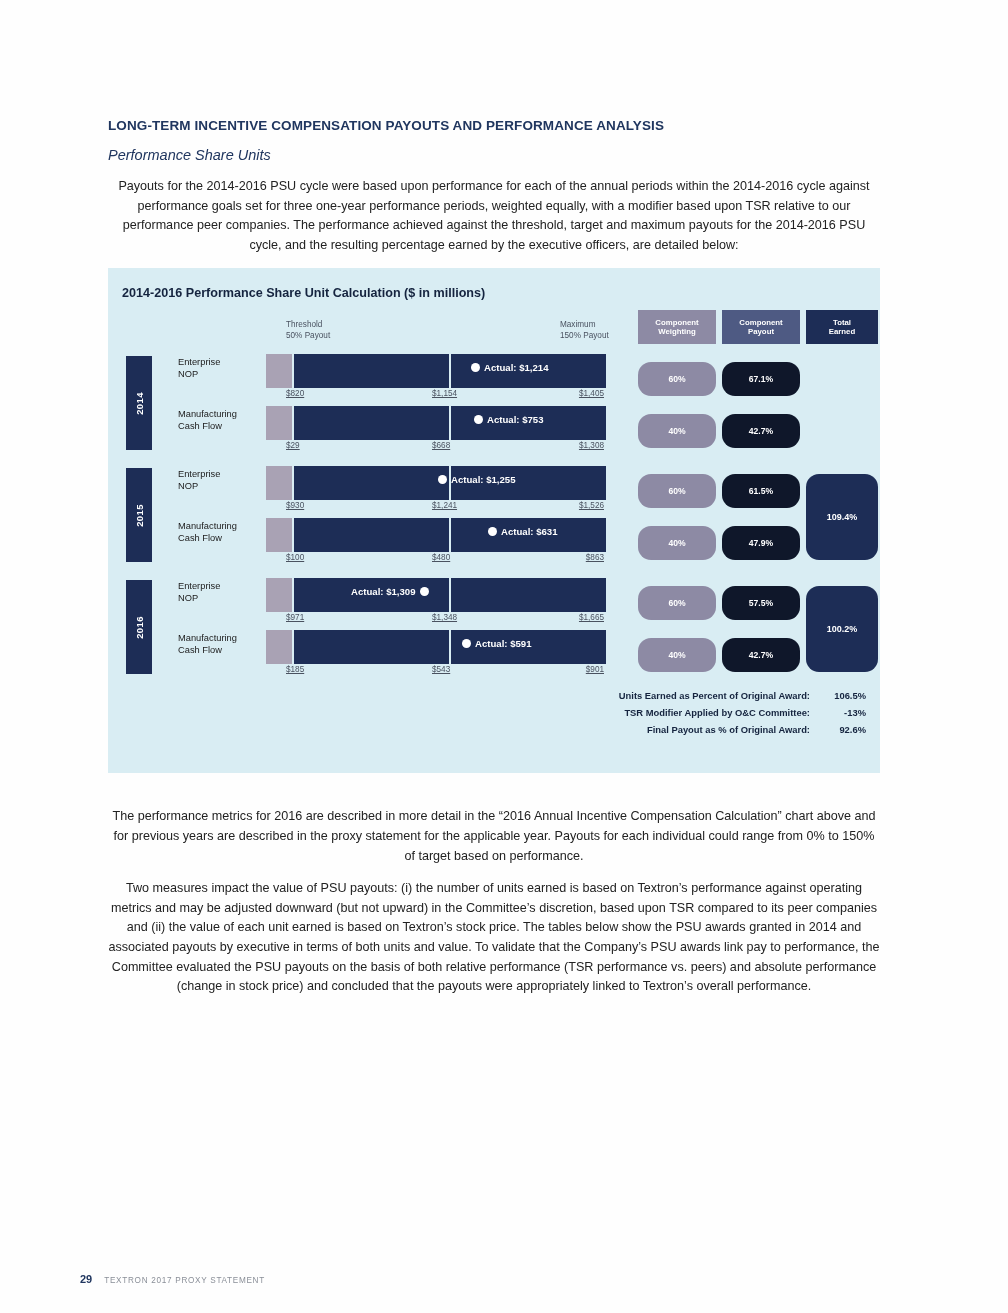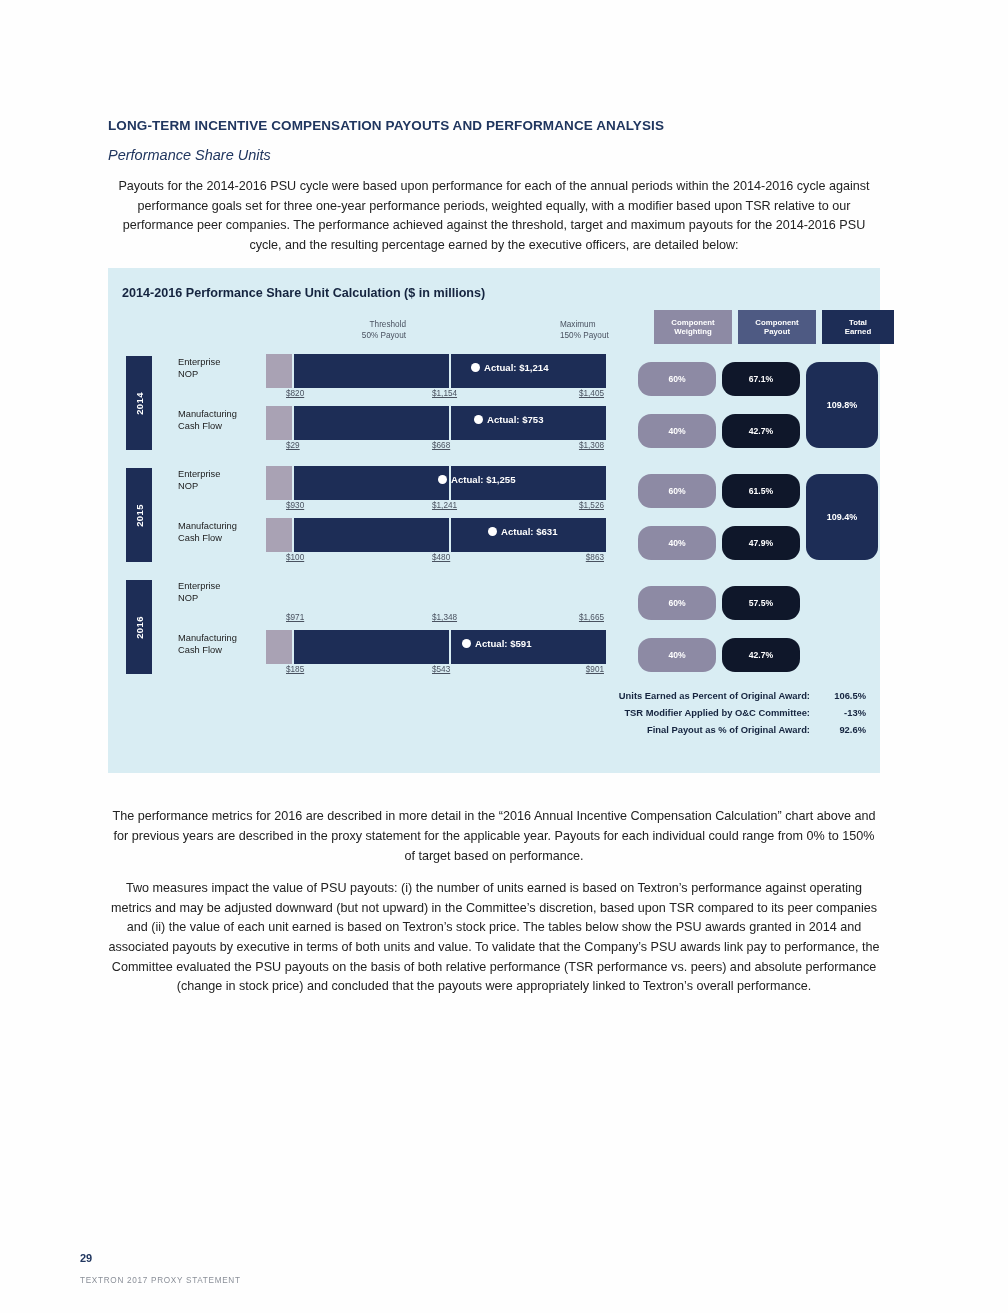--- a/index.html
+++ b/index.html
@@ -78,21 +78,21 @@
   }
 
   .scale-head {
     position: absolute;
     top: 0;
     height: 26px;
     width: 120px;
     font-size: 8.2px;
     line-height: 10.5px;
     color: #4a5260;
-    text-align: right;
+    text-align: left;
   }
   .scale-head.thr { left: 178px; }
   .scale-head.tgt { left: 320px; text-align: left; margin-top: 48px;}
   .scale-head.max { left: 452px; text-align: left;}
 
   .year-group { position: absolute; left: 0; width: 520px; height: 112px; }
   .year-group.g0 { top: 30px; }
   .year-group.g1 { top: 142px; }
   .year-group.g2 { top: 254px; }
 
@@ -197,21 +197,21 @@
   .v.v-max { right: 2px; }
 
   
   .side-panel {
     position: absolute;
     left: 530px;
     top: 30px;
     width: 240px;
     height: 440px;
   }
-  .col-heads { position: absolute; left: 16px; top: 12px; width: 240px; height: 38px; padding-left: 24px; }
+  .col-heads { position: absolute; left: 0; top: 12px; width: 240px; height: 38px; padding-left: 24px; }
   .col-head {
     position: absolute;
     top: 0;
     height: 34px;
     display: flex;
     align-items: center;
     justify-content: center;
     text-align: center;
     font-size: 7.8px;
     line-height: 9.6px;
@@ -269,21 +269,20 @@
   .summary-row .val { width: 56px; text-align: right; }
 
   
   .footer {
     position: absolute;
     left: 80px;
     bottom: 28px;
     display: flex;
     align-items: baseline;
     gap: 12px;
-    flex-direction: column;
   }
   .footer .pg {
     font-size: 11px;
     font-weight: bold;
     color: #20365f;
   }
   .footer .ft {
     font-size: 8.2px;
     letter-spacing: 0.7px;
     color: #8a8f98;
@@ -423,20 +422,30 @@
         <div class="year-group g2">
           <div class="year-box">
             <span>2016</span>
           </div>
 
           <div class="metric-row r0">
             <div class="metric-label">
               <div>Enterprise</div>
               <div>NOP</div>
             </div>
+            <div class="bar-track">
+              <div class="seg-threshold"></div>
+              <div class="seg-main"></div>
+              <div class="tick-line" style="left:26px"></div>
+              <div class="tick-line" style="left:183px"></div>
+              <div class="actual-marker left-side" style="left:85px">
+                <span>Actual: $1,309</span>
+                <span class="dot"></span>
+              </div>
+            </div>
             <div class="axis-values">
               <span class="v v-thr">$971</span>
               <span class="v v-tgt">$1,348</span>
               <span class="v v-max">$1,665</span>
             </div>
           </div>
 
           <div class="metric-row r1">
             <div class="metric-label">
               <div>Manufacturing</div>
@@ -481,36 +490,36 @@
               <div>Earned</div>
             </div>
           </div>
         </div>
 
         <div class="side-group g0">
           <div class="cell weight r0">60%</div>
           <div class="cell payout r0">67.1%</div>
           <div class="cell weight r1">40%</div>
           <div class="cell payout r1">42.7%</div>
-          <div class="cell total">109.8%</div>
         </div>
 
         <div class="side-group g1">
           <div class="cell weight r0">60%</div>
           <div class="cell payout r0">61.5%</div>
           <div class="cell weight r1">40%</div>
           <div class="cell payout r1">47.9%</div>
           <div class="cell total">109.4%</div>
         </div>
 
         <div class="side-group g2">
           <div class="cell weight r0">60%</div>
           <div class="cell payout r0">57.5%</div>
           <div class="cell weight r1">40%</div>
           <div class="cell payout r1">42.7%</div>
+          <div class="cell total">100.2%</div>
         </div>
       </div>
 
       <div class="summary">
         <div class="summary-row">
           <span class="lbl">Units Earned as Percent of Original Award:</span>
           <span class="val">106.5%</span>
         </div>
         <div class="summary-row">
           <span class="lbl">TSR Modifier Applied by O&amp;C Committee:</span>

